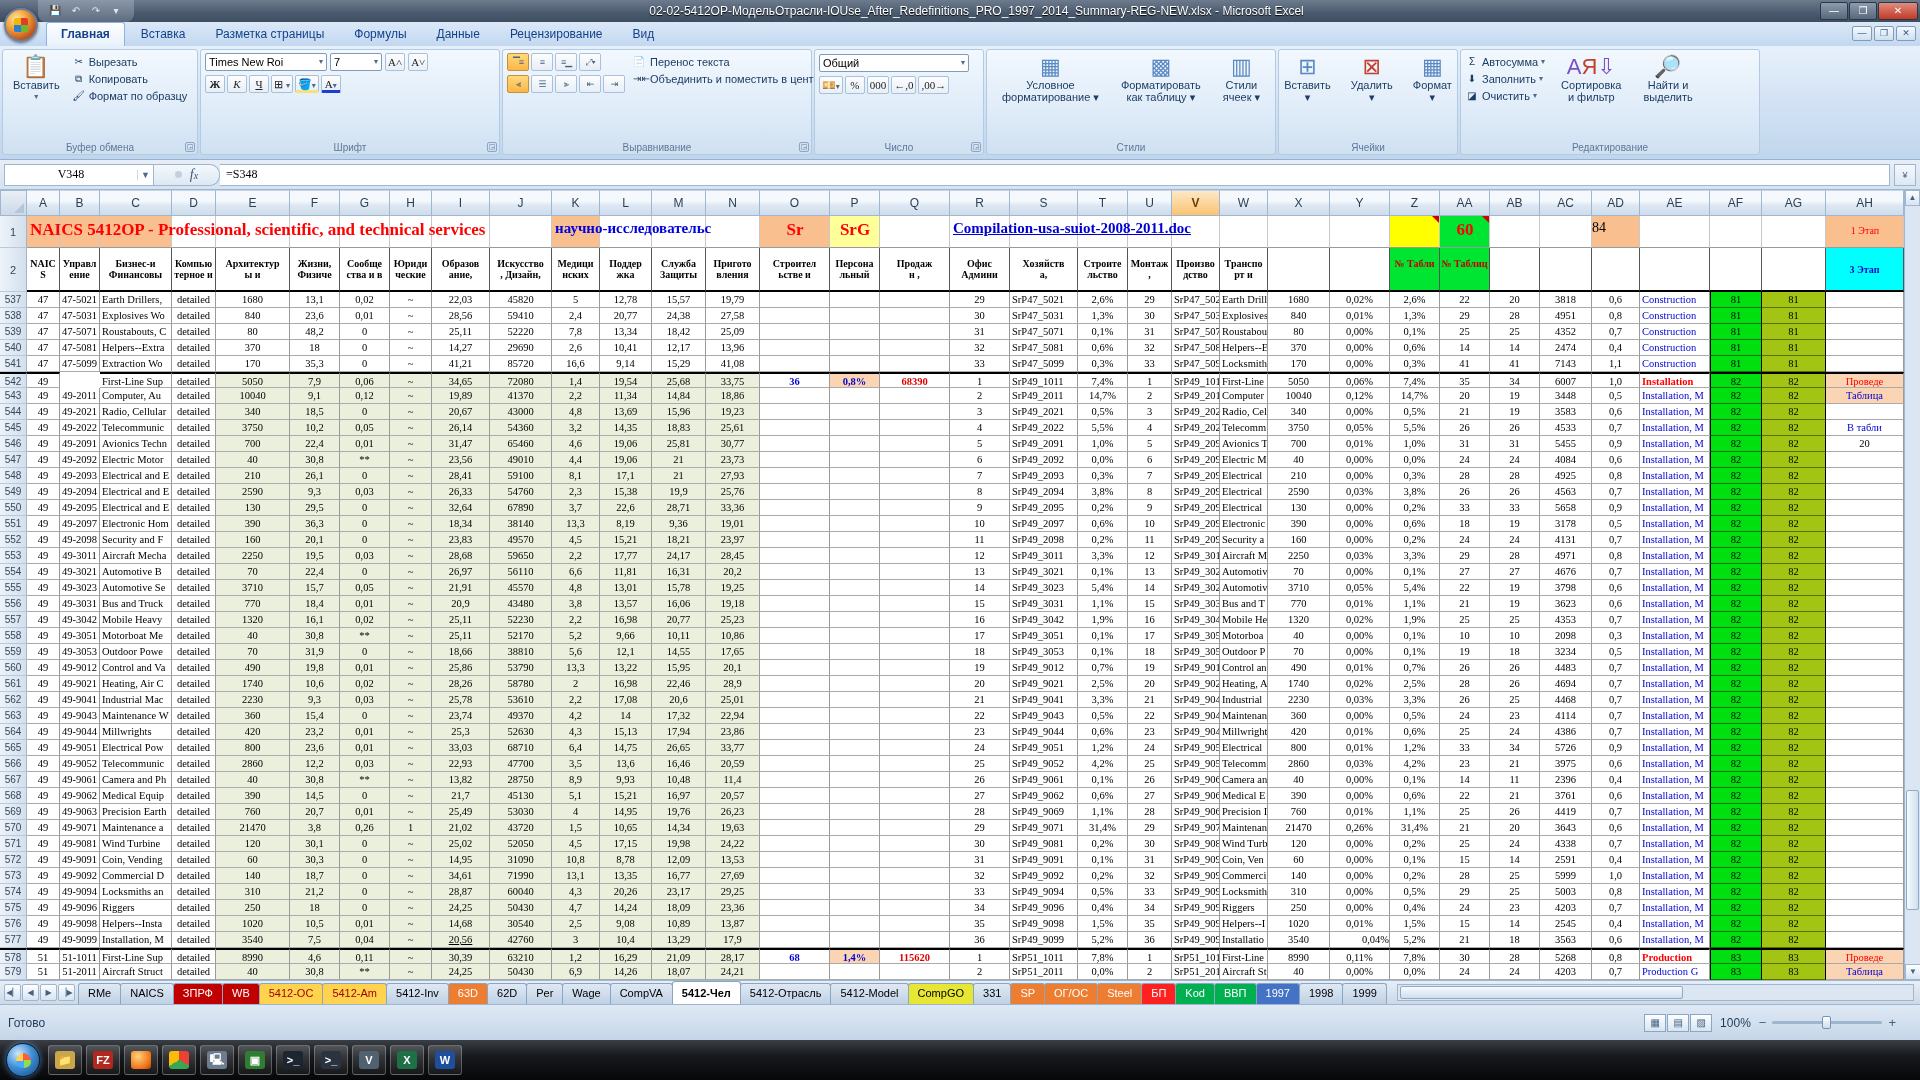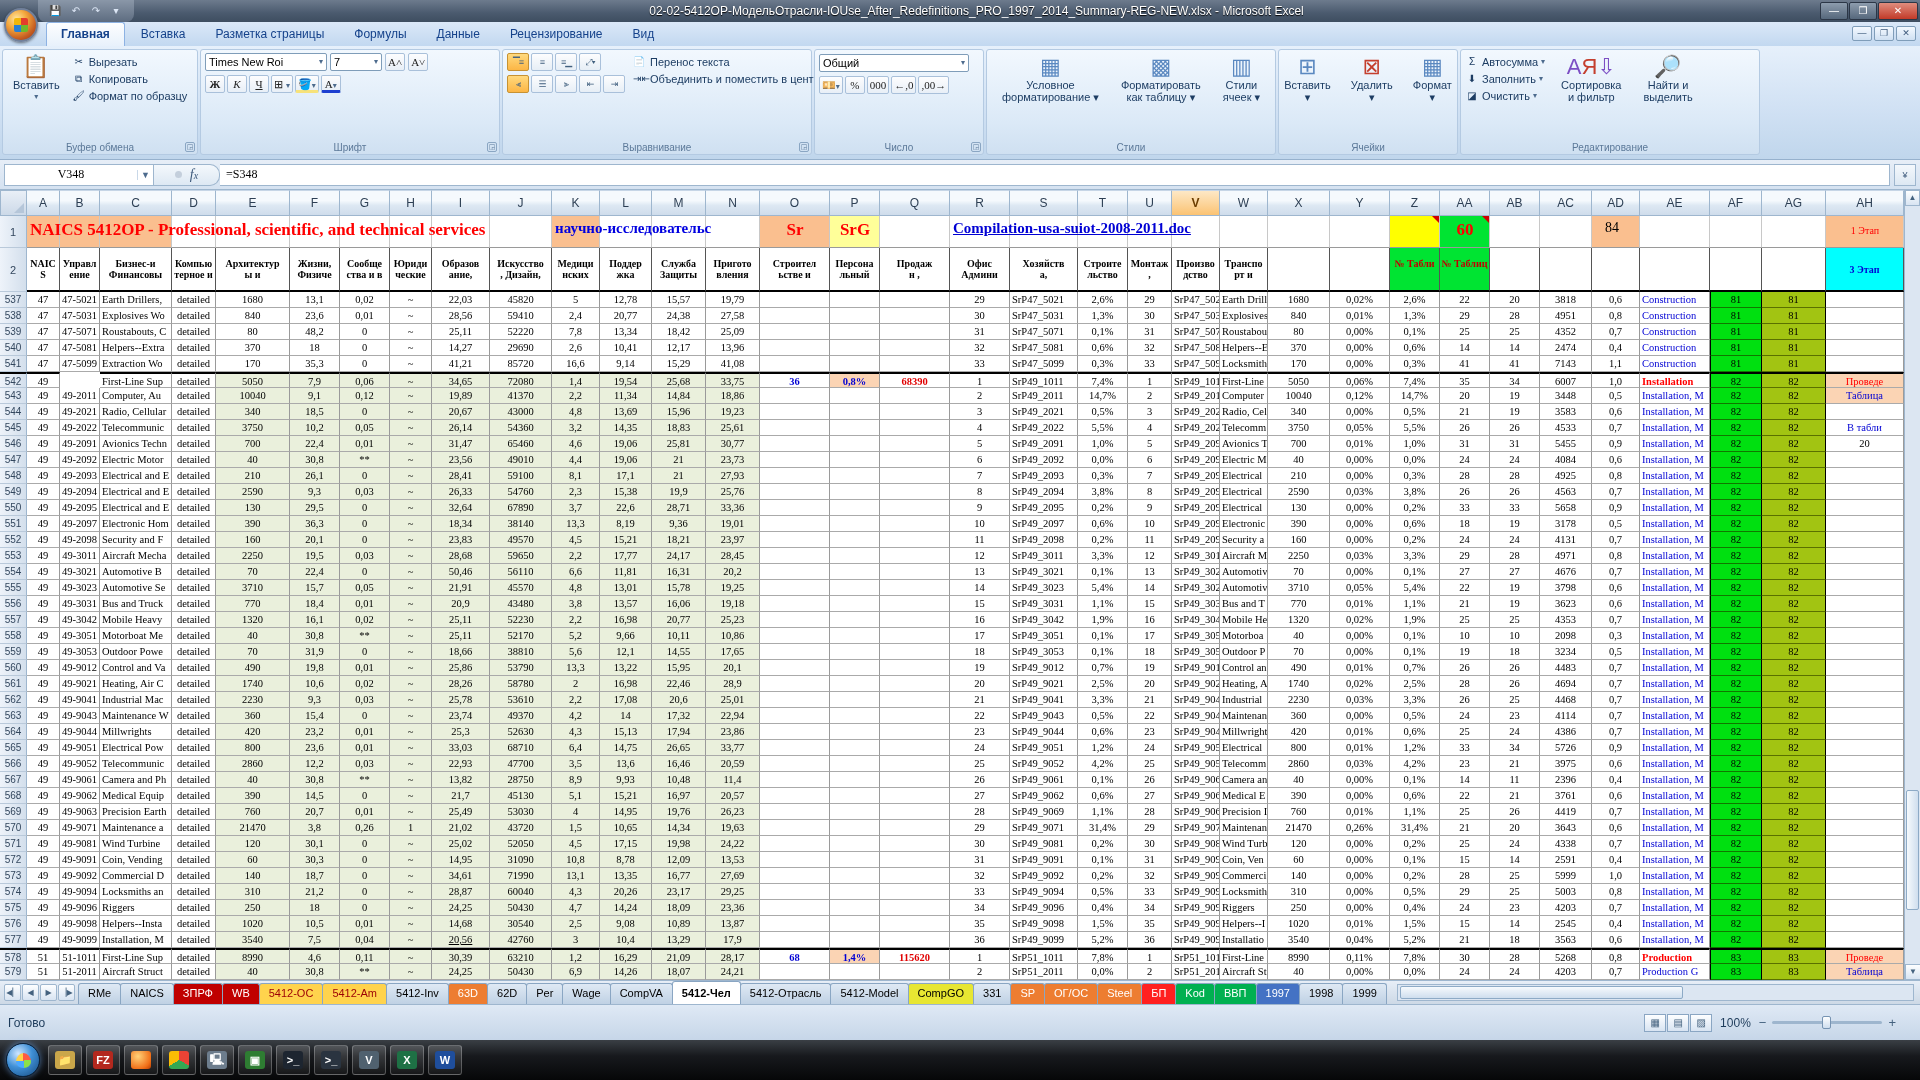--- a/index.html
+++ b/index.html
@@ -490,21 +490,21 @@
         <div class="r1c" style="width: 70px;"></div>
         <div class="r1c" style="width: 52px;"></div>
         <div class="r1c" style="width: 64px;"></div>
         <div class="r1c bg-orange" style="width: 78px;"></div>
         <span class="r1t t-red-big" style="left: 30px;">NAICS 5412OP - Professional, scientific, and technical services</span>
         <span class="r1t t-blue-big" style="left: 555px;">научно-исследовательс</span>
         <span class="r1t t-red-big" style="left: 760px; width: 70px; text-align: center;">Sr</span>
         <span class="r1t t-red-big" style="left: 830px; width: 50px; text-align: center;">SrG</span>
         <span class="r1t t-link-big" style="left: 953px;">Compilation-usa-suiot-2008-2011.doc</span>
         <span class="r1t t-red-big" style="left: 1440px; width: 50px; text-align: center;">60</span>
-        <span class="r1t t-big" style="left: 1592px; width: 27px; text-align: right;">84</span>
+        <span class="r1t t-big" style="left: 1592px; width: 27px; text-align: left;">84</span>
         <span class="r1t t-red-sm" style="left: 1826px; width: 78px; text-align: center;">1 Этап</span>
       </div>
     <div class="r2" id="row2">
         <div class="gutter">2</div>
         <div class="r2c" style="width: 33px;">NAIC
 S</div>
         <div class="r2c" style="width: 40px;">Управл
 ение</div>
         <div class="r2c" style="width: 72px;">Бизнес-и
 Финансовы</div>
@@ -1193,21 +1193,21 @@
         <div class="row">
           <div class="gutter">554</div>
           <div class="dc" style="width: 33px;">49</div>
           <div class="dc" style="width: 40px;">49-3021</div>
           <div class="dc left" style="width: 72px;">Automotive B</div>
           <div class="dc" style="width: 44px;">detailed</div>
           <div class="dc g" style="width: 74px;">70</div>
           <div class="dc g" style="width: 50px;">22,4</div>
           <div class="dc g" style="width: 50px;">0</div>
           <div class="dc g" style="width: 42px;">~</div>
-          <div class="dc g" style="width: 58px;">50,46</div>
+          <div class="dc g" style="width: 58px;">26,97</div>
           <div class="dc g" style="width: 62px;">56110</div>
           <div class="dc g" style="width: 48px;">6,6</div>
           <div class="dc g" style="width: 52px;">11,81</div>
           <div class="dc g" style="width: 54px;">16,31</div>
           <div class="dc g" style="width: 54px;">20,2</div>
           <div class="dc" style="width: 70px;"></div>
           <div class="dc" style="width: 50px;"></div>
           <div class="dc" style="width: 70px;"></div>
           <div class="dc" style="width: 60px;">13</div>
           <div class="dc left" style="width: 68px;">SrP49_3021</div>
@@ -2060,21 +2060,21 @@
           <div class="dc" style="width: 70px;"></div>
           <div class="dc" style="width: 50px;"></div>
           <div class="dc" style="width: 70px;"></div>
           <div class="dc" style="width: 60px;">36</div>
           <div class="dc left" style="width: 68px;">SrP49_9099</div>
           <div class="dc" style="width: 50px;">5,2%</div>
           <div class="dc" style="width: 44px;">36</div>
           <div class="dc left" style="width: 48px;">SrP49_9099</div>
           <div class="dc left" style="width: 48px;">Installatio</div>
           <div class="dc" style="width: 62px;">3540</div>
-          <div class="dc" style="width: 60px;">0,04%</div>
+          <div class="dc" style="width: 60px; text-align: right;">0,04%</div>
           <div class="dc" style="width: 50px;">5,2%</div>
           <div class="dc" style="width: 50px;">21</div>
           <div class="dc" style="width: 50px;">18</div>
           <div class="dc" style="width: 52px;">3563</div>
           <div class="dc" style="width: 48px;">0,6</div>
           <div class="dc left ae-blue" style="width: 70px;">Installation, M</div>
           <div class="dc af" style="width: 52px;">82</div>
           <div class="dc ag" style="width: 64px;">82</div>
           <div class="dc" style="width: 78px;"></div>
         </div>

